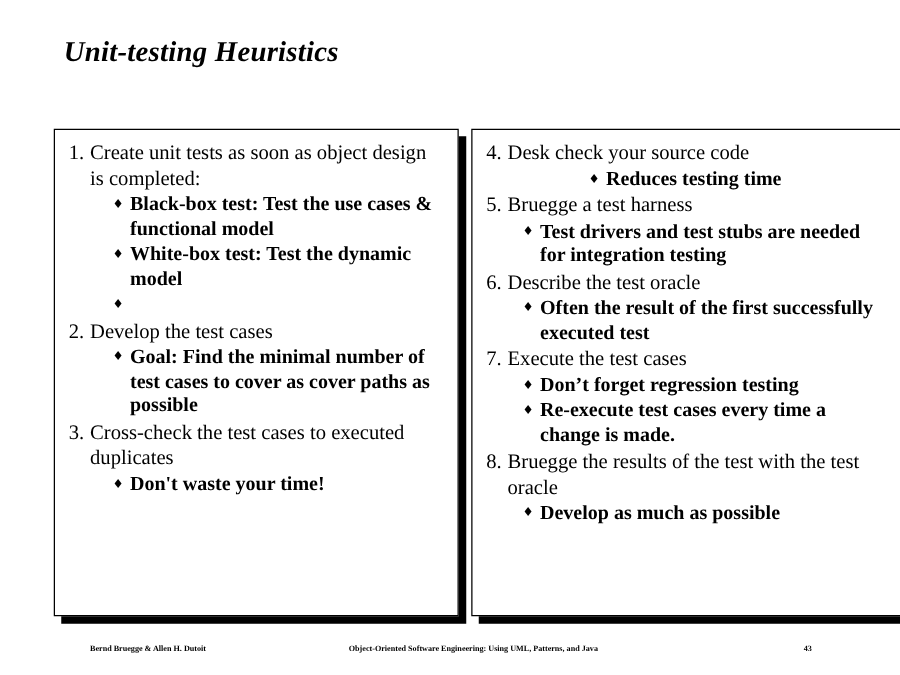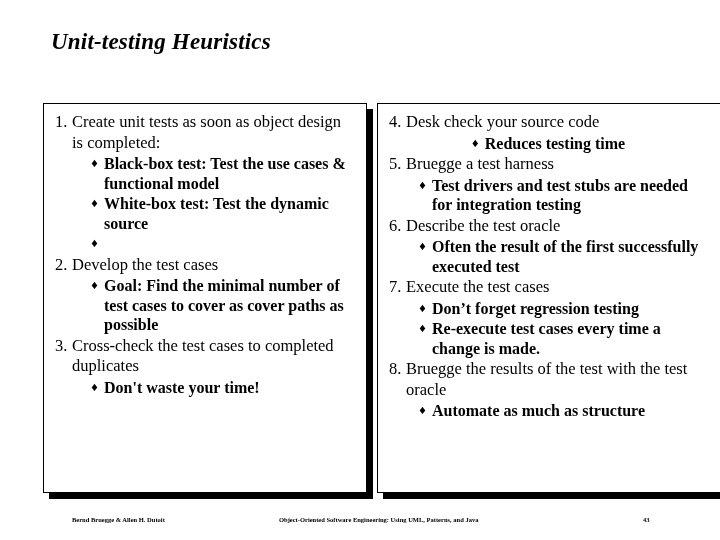--- a/index.html
+++ b/index.html
@@ -143,36 +143,36 @@
         <div class="item-l1">
           <span class="num">1.</span>
           <span class="txt">Create unit tests as soon as object design is completed:</span>
         </div>
         <div class="item-l2">
           <span class="bullet">♦</span>
           <span class="txt">Black-box test: Test the use cases &amp; functional model</span>
         </div>
         <div class="item-l2">
           <span class="bullet">♦</span>
-          <span class="txt">White-box test: Test the dynamic source</span>
+          <span class="txt">White-box test: Test the dynamic model</span>
         </div>
         <div class="item-l2">
           <span class="bullet">♦</span>
         </div>
         <div class="item-l1">
           <span class="num">2.</span>
           <span class="txt">Develop the test cases</span>
         </div>
         <div class="item-l2">
           <span class="bullet">♦</span>
           <span class="txt">Goal: Find the minimal number of test cases to cover as cover paths as possible</span>
         </div>
         <div class="item-l1">
           <span class="num">3.</span>
-          <span class="txt">Cross-check the test cases to completed duplicates</span>
+          <span class="txt">Cross-check the test cases to executed duplicates</span>
         </div>
         <div class="item-l2">
           <span class="bullet">♦</span>
           <span class="txt">Don't waste your time!</span>
         </div>
       </div>
   </div>
 
   <div class="box-shadow" id="right-box-shadow"></div>
   <div class="box" id="right-box">
@@ -212,21 +212,21 @@
         <div class="item-l2">
           <span class="bullet">♦</span>
           <span class="txt">Re-execute test cases every time a change is made.</span>
         </div>
         <div class="item-l1">
           <span class="num">8.</span>
           <span class="txt">Bruegge the results of the test with the test oracle</span>
         </div>
         <div class="item-l2">
           <span class="bullet">♦</span>
-          <span class="txt">Automate as much as structure</span>
+          <span class="txt">Develop as much as possible</span>
         </div>
       </div>
   </div>
 
   <div class="footer">
     <span class="footer-authors">Bernd Bruegge &amp; Allen H. Dutoit</span>
     <span class="footer-book">Object-Oriented Software Engineering: Using UML, Patterns, and Java</span>
     <span class="footer-page">43</span>
   </div>
 

